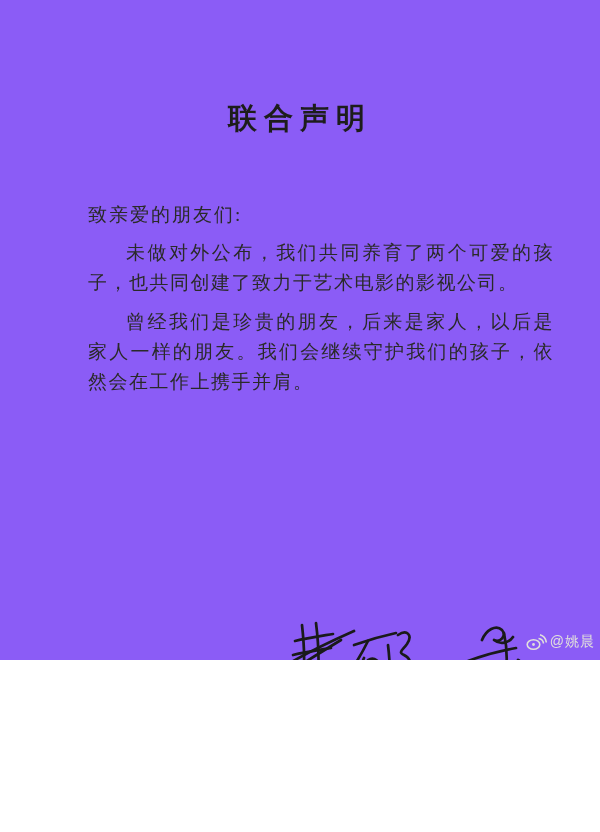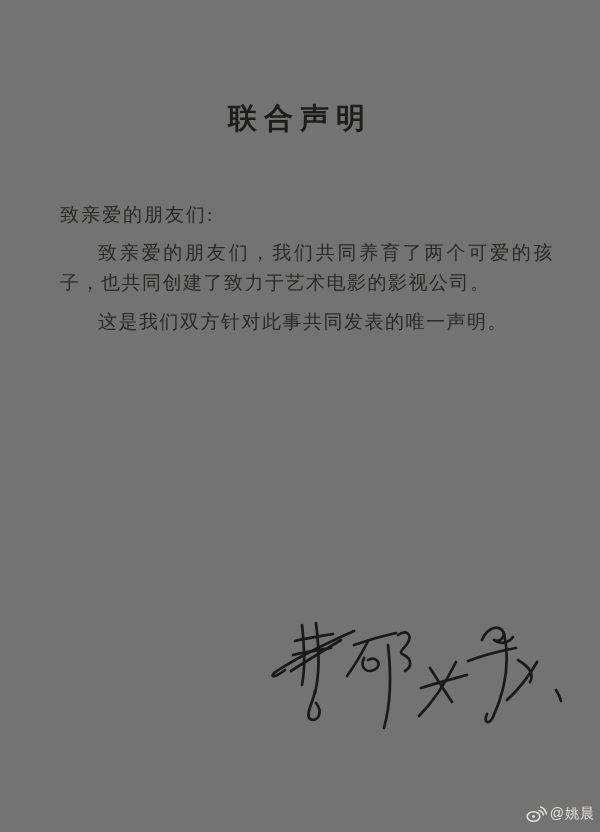--- a/index.html
+++ b/index.html
@@ -3,38 +3,38 @@
 <meta charset="utf-8">
 <style>
   html, body {
     margin: 0;
     padding: 0;
     background: #ffffff;
   }
   .page {
     position: relative;
     width: 600px;
-    height: 832px;
-    background: #737373;
+    height: 660px;
+    background: #8b5cf6;
     overflow: hidden;
     font-family: "Liberation Serif", "DejaVu Serif", serif;
     color: #2a2a28;
   }
   .doc-title {
     margin: 0;
     padding-top: 101px;
     text-align: center;
     font-size: 29px;
     line-height: 34px;
     font-weight: 700;
     letter-spacing: 7px;
     color: #1d1d1b;
   }
   .doc-body {
-    margin: 67px 46px 0 60px;
+    margin: 67px 46px 0 88px;
   }
   .salutation {
     margin: 0 0 10px 0;
     font-size: 19px;
     line-height: 26px;
     letter-spacing: 2px;
   }
   .para {
     margin: 9px 0;
     font-size: 19px;
@@ -71,22 +71,22 @@
 </style>
 </head>
 <body>
 
 <div class="page">
 
   <h1 class="doc-title">联合声明</h1>
 
   <div class="doc-body">
     <p class="salutation">致亲爱的朋友们:</p>
-    <p class="para">致亲爱的朋友们，我们共同养育了两个可爱的孩子，也共同创建了致力于艺术电影的影视公司。</p>
-    <p class="para">这是我们双方针对此事共同发表的唯一声明。</p>
+    <p class="para">未做对外公布，我们共同养育了两个可爱的孩子，也共同创建了致力于艺术电影的影视公司。</p>
+    <p class="para">曾经我们是珍贵的朋友，后来是家人，以后是家人一样的朋友。我们会继续守护我们的孩子，依然会在工作上携手并肩。</p>
   </div>
 
   <div class="signature-block">
     <svg viewBox="0 0 330 165" fill="none" stroke="#1a1a1a" stroke-width="2.7" stroke-linecap="round" stroke-linejoin="round">
       <title>曹郁 姚晨</title>
 
       <path d="M 99,48 C 72,60 40,76 22,88 C 17,91 16,94 20,93 C 24,92 27,89 30,87"></path>
       <path d="M 86,57 C 68,68 50,79 36,88"></path>
       <path d="M 47,42 C 49,60 51,82 47,102"></path>
       <path d="M 61,40 C 64,64 65,90 60,110"></path>

